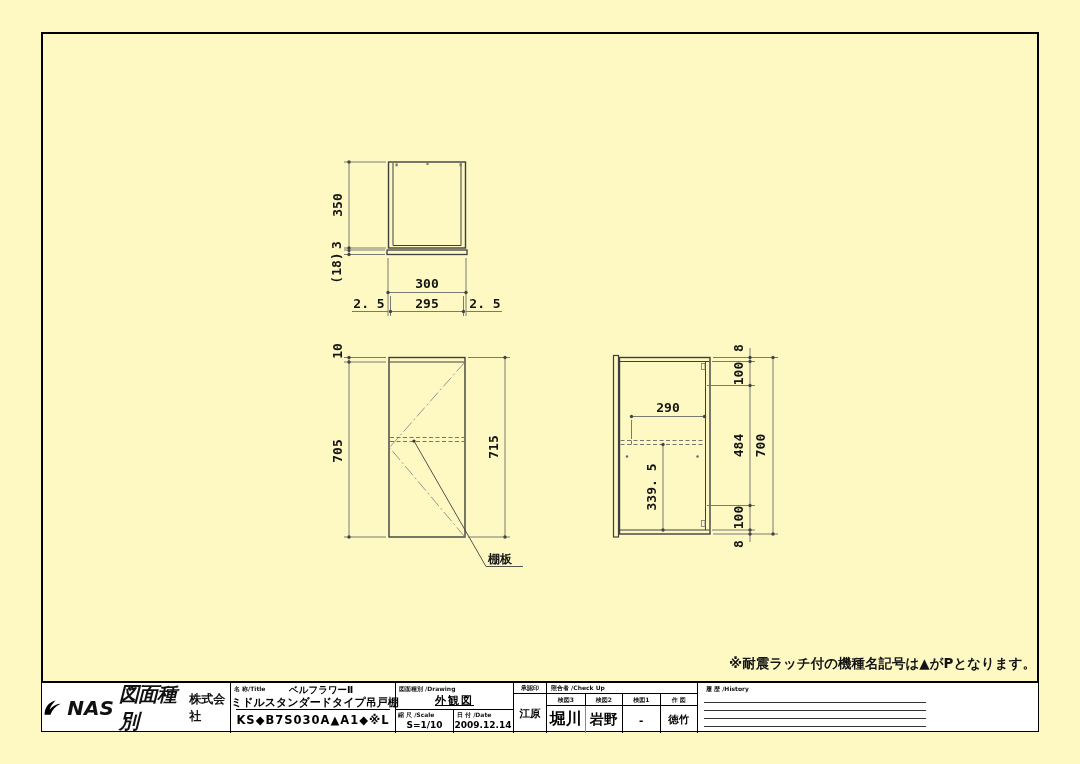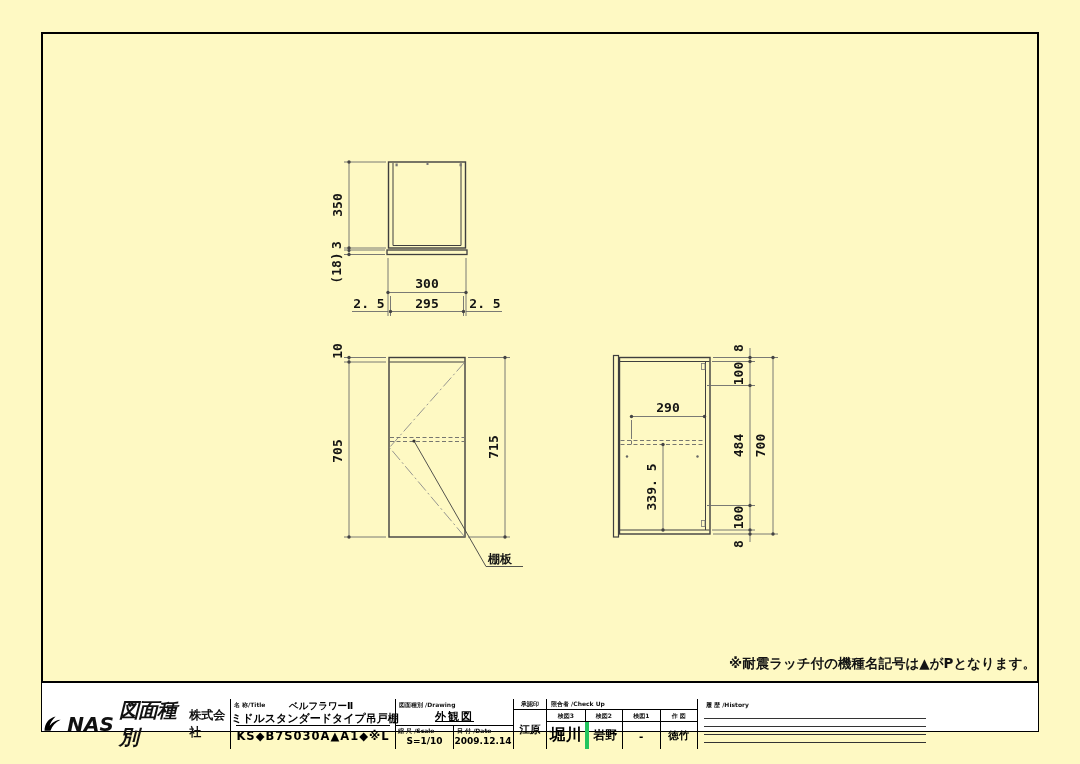--- a/index.html
+++ b/index.html
@@ -4,21 +4,21 @@
 <style>
   html,body{margin:0;padding:0;background:#fff;}
   #sheet{position:relative;width:1080px;height:764px;background:#fef9c3;overflow:hidden;
          font-family:"DejaVu Sans",sans-serif;color:#111;}
   svg text{fill:#141414;}
   .dim{font-family:"DejaVu Sans Mono",monospace;font-size:13px;font-weight:bold;letter-spacing:0px;}
   .cjk{font-family:"DejaVu Sans",sans-serif;font-weight:bold;}
   
   #tblock{position:absolute;left:42px;top:681px;width:996px;height:50px;box-sizing:border-box;
           border-top:2px solid #000;background:#fff;font-family:"DejaVu Sans",sans-serif;}
-  .cell{position:absolute;top:16px;height:50px;box-sizing:border-box;border-left:1.5px solid #000;}
+  .cell{position:absolute;top:0;height:50px;box-sizing:border-box;border-left:1.5px solid #000;}
   .cell.first{border-left:none;}
   .tiny{font-size:6px;font-weight:bold;color:#111;white-space:nowrap;line-height:8px;}
   .val{font-weight:bold;color:#000;}
   .hdrband{position:absolute;left:0;right:0;top:0;height:11px;box-sizing:border-box;
            border-bottom:1px solid #000;display:flex;align-items:center;padding-left:4px;}
   .center{display:flex;align-items:center;justify-content:center;}
   
   #logocell{display:flex;align-items:center;justify-content:flex-start;gap:5px;}
   .logo-nas{font-size:20px;font-weight:900;font-style:italic;letter-spacing:0px;}
   .logo-kana{font-size:20px;font-weight:900;font-style:italic;letter-spacing:-1px;}
@@ -203,21 +203,21 @@
           <span class="tiny">照合者 /Check Up</span>
         </div>
       <div style="position:absolute;left:0;right:0;top:11px;height:12px;display:grid;grid-template-columns:1fr 1fr 1fr 1fr;border-bottom:1px solid #000;box-sizing:border-box;">
         <div class="center tiny">検図3</div>
         <div class="center tiny" style="border-left:1px solid #000;">検図2</div>
         <div class="center tiny" style="border-left:1px solid #000;">検図1</div>
         <div class="center tiny" style="border-left:1px solid #000;">作 図</div>
       </div>
       <div style="position:absolute;left:0;right:0;top:23px;bottom:0;display:grid;grid-template-columns:1fr 1fr 1fr 1fr;">
         <div class="center val" style="font-size:16px;">堀川</div>
-        <div class="center val" style="font-size:12px;border-left:4px solid #22c55e;">岩野</div>
+        <div class="center val" style="font-size:14px;border-left:1px solid #22c55e;">岩野</div>
         <div class="center val" style="font-size:10.5px;border-left:1px solid #000;">-</div>
         <div class="center val" style="font-size:10.5px;border-left:1px solid #000;">徳竹</div>
       </div>
     </div>
 
     <div class="cell" style="left:655px;width:233px;">
       <div style="position:absolute;left:8px;top:2px;" class="tiny">履 歴 /History</div>
       <div class="histline" style="top:19px;"></div>
       <div class="histline" style="top:27px;"></div>
       <div class="histline" style="top:35px;"></div>

